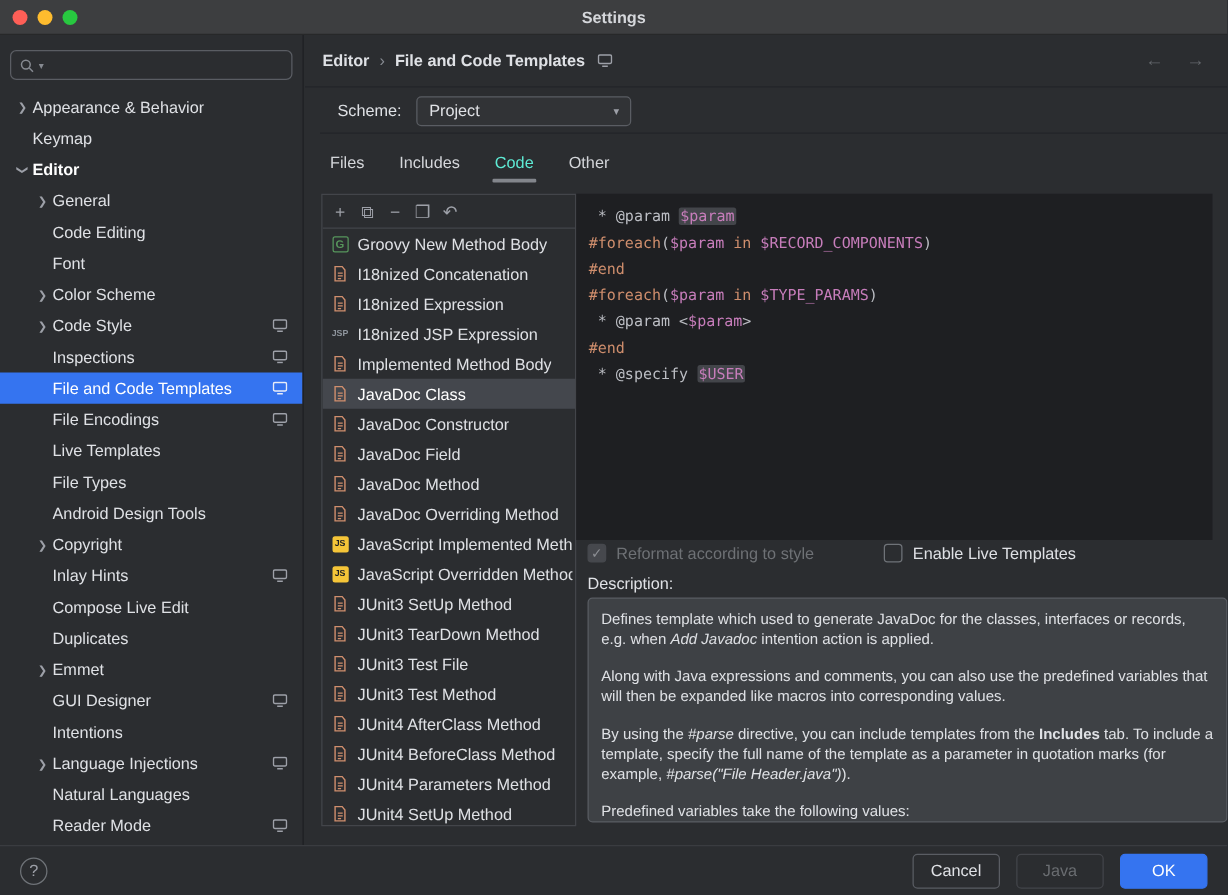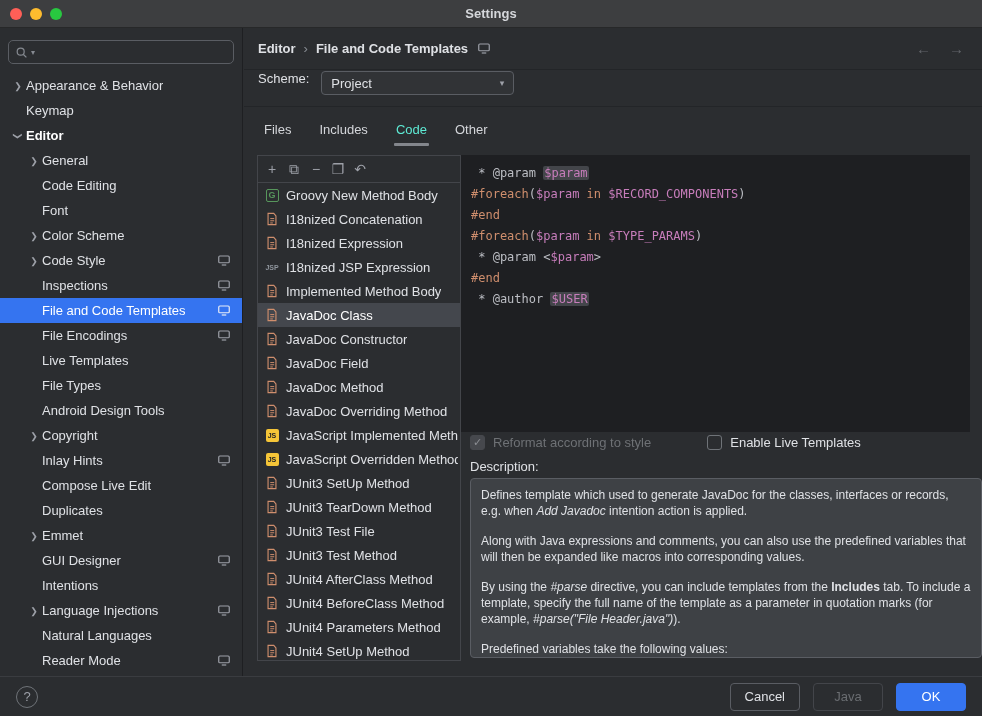--- a/index.html
+++ b/index.html
@@ -38,24 +38,24 @@
   .tree-row.selected .screen { color:#e8ecf7; }
 
   
   .main { position:absolute; left:244px; top:28px; right:0; bottom:40px; background:#2b2d30; }
   .hdr { position:absolute; left:0; top:0; right:0; height:42px; display:flex; align-items:center;
     padding:0 14px; border-bottom:1px solid #232528; }
   .crumb { display:flex; align-items:center; gap:8px; font-weight:bold; font-size:13px; color:#dfe1e5; }
   .crumb .sep { color:#868a91; font-weight:normal; }
   .crumb .crumb-screen { color:#9da0a8; display:inline-flex; margin-left:2px; }
   .nav-arrows { margin-left:auto; display:flex; gap:18px; color:#62656a; font-size:15px; padding-right:4px; }
-  .scheme-row { position:absolute; left:0; top:43px; right:0; height:36px; display:flex;
-    padding:0 14px; border-bottom:1px solid #232528; }
+  .scheme-row { position:absolute; left:12px; top:43px; right:0; height:36px; display:flex;
+    align-items:center; padding:0 14px; border-bottom:1px solid #232528; }
   .scheme-label { margin-right:12px; }
-  .dropdown { width:193px; height:24px; border:1px solid #5a5d63; border-radius:4px;
+  .dropdown { width:172px; height:24px; border:1px solid #5a5d63; border-radius:4px;
     background:#313336; display:flex; align-items:center; padding:0 9px; font-size:13px; }
   .dropdown .dd-chev { margin-left:auto; color:#9da0a8; font-size:9px; }
   .tabs { position:absolute; left:0; top:80px; right:0; height:38px; display:flex;
     align-items:flex-end; padding:0 18px; gap:24px; }
   .tab { padding:6px 2px 9px 2px; color:#d4d6da; position:relative; cursor:default; }
   .tab.active { color:#5eead4; }
   .tab.active::after { content:""; position:absolute; left:0; right:0; bottom:0; height:3px;
     background:#83868c; border-radius:1px; }
 
   
@@ -532,21 +532,21 @@
       </div>
   </div>
 
   <div class="editor-panel">
       <div class="code-line"><span class="tok-plain"> * @param </span><span class="tok-varbox">$param</span></div>
       <div class="code-line"><span class="tok-kw">#foreach</span><span class="tok-plain">(</span><span class="tok-var">$param</span><span class="tok-kw"> in </span><span class="tok-var">$RECORD_COMPONENTS</span><span class="tok-plain">)</span></div>
       <div class="code-line"><span class="tok-kw">#end</span></div>
       <div class="code-line"><span class="tok-kw">#foreach</span><span class="tok-plain">(</span><span class="tok-var">$param</span><span class="tok-kw"> in </span><span class="tok-var">$TYPE_PARAMS</span><span class="tok-plain">)</span></div>
       <div class="code-line"><span class="tok-plain"> * @param &lt;</span><span class="tok-var">$param</span><span class="tok-plain">&gt;</span></div>
       <div class="code-line"><span class="tok-kw">#end</span></div>
-      <div class="code-line"><span class="tok-plain"> * @author </span><span class="tok-varbox">$USER</span></div>
+      <div class="code-line"><span class="tok-plain"> * @specify </span><span class="tok-varbox">$USER</span></div>
     </div>
 
   <div class="opt-row">
     <label class="cb disabled">
       <span class="box">✓</span>
       <span>Reformat according to style</span>
     </label>
     <label class="cb">
       <span class="box"></span>
       <span>Enable Live Templates</span>

